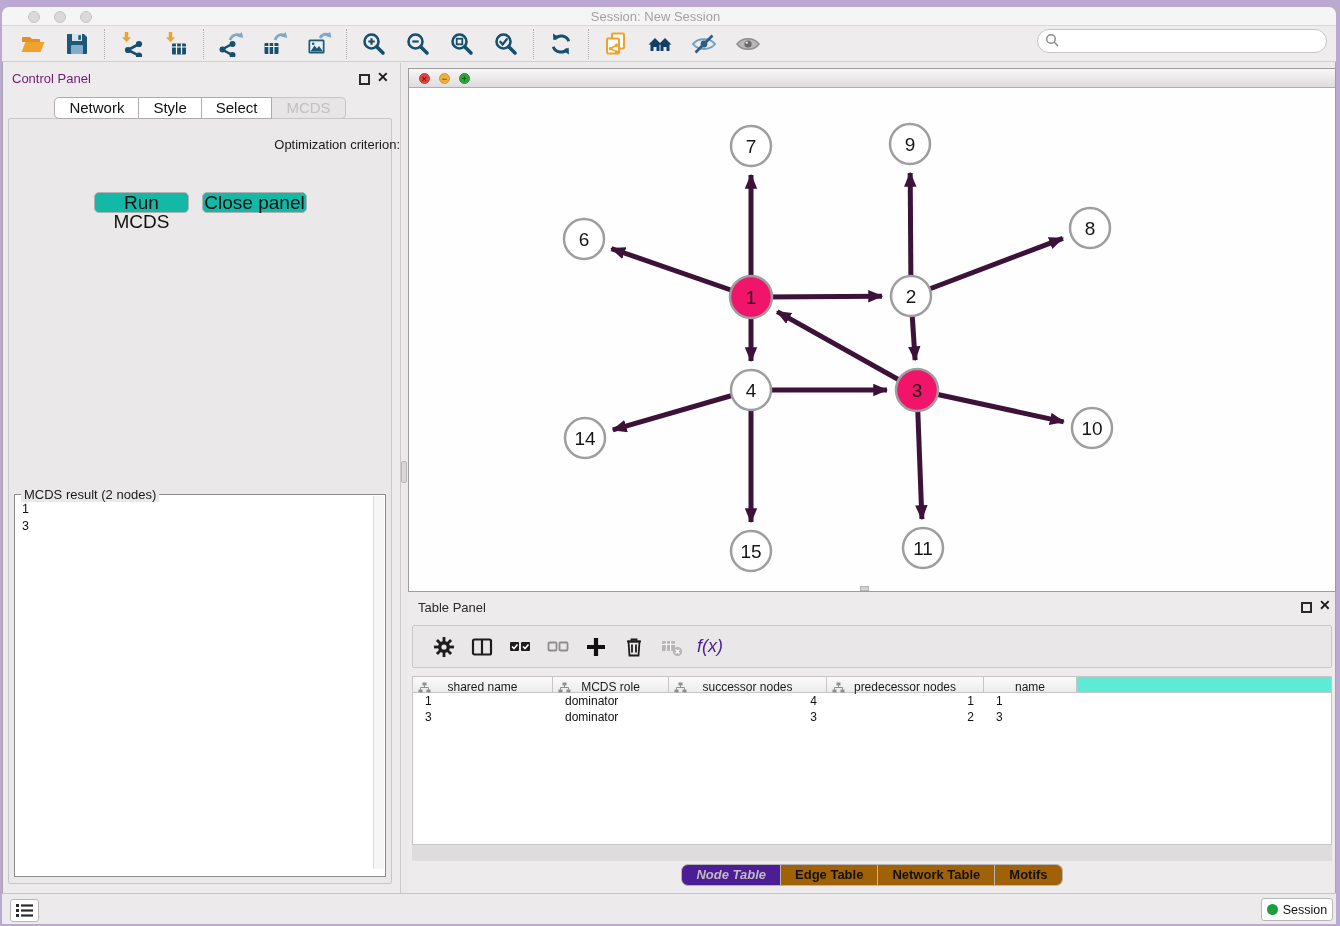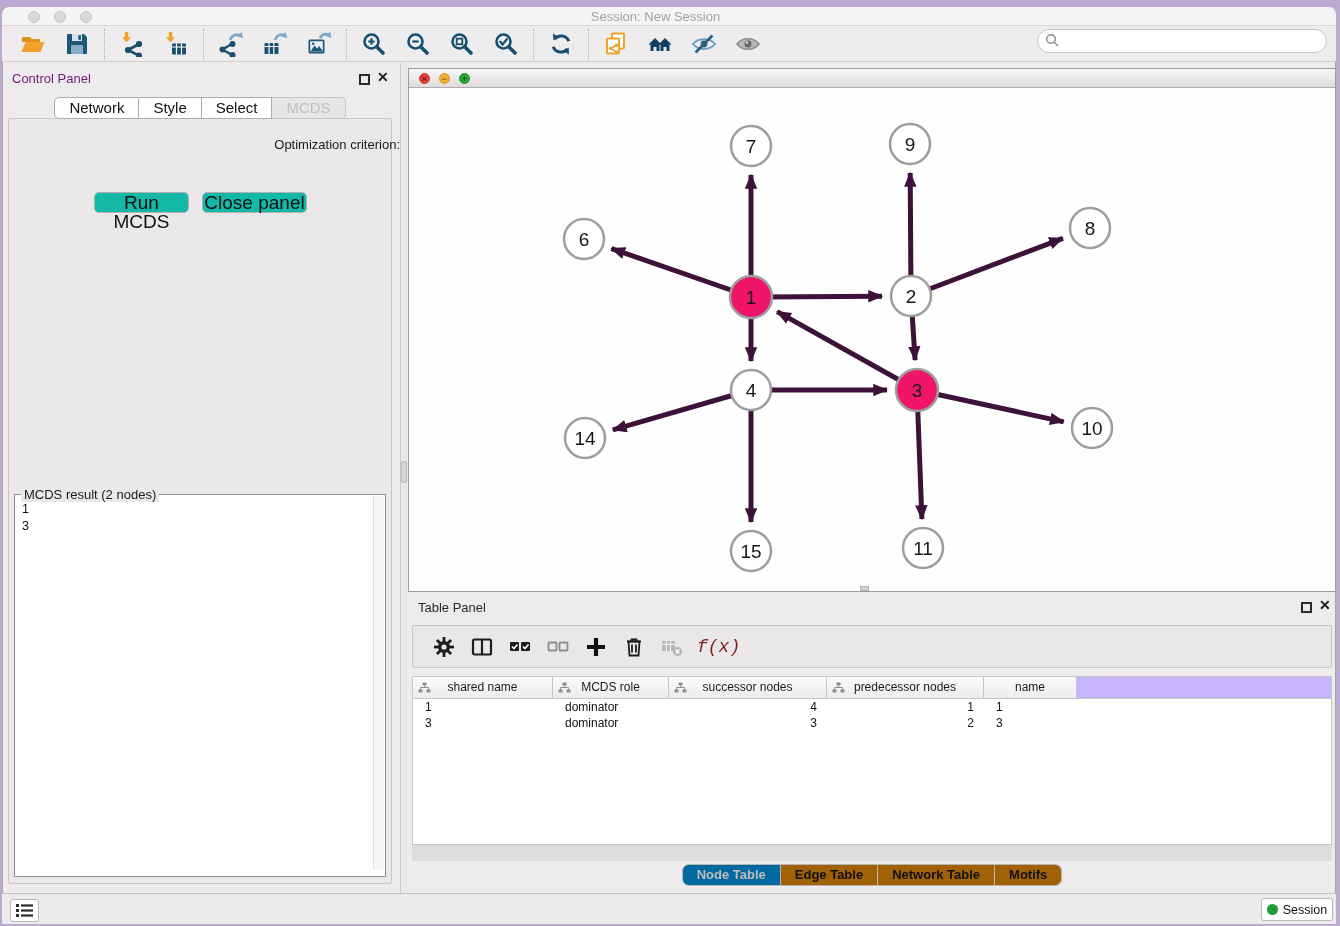--- a/index.html
+++ b/index.html
@@ -72,37 +72,37 @@
   #net-hsplit-handle { left:860px; top:586px; width:9px; height:5px; background:#D4D2D2; border:1px solid #B5B3B3; }
 
   
   #tp-title { left:418px; top:600px; font-size:13px; color:#2A2A2A; }
   #tp-float { left:1301px; top:602px; width:11px; height:11px; border:2px solid #2A2A2A; }
   #tp-close { left:1319px; top:597px; font-size:14px; font-weight:700; color:#1A1A1A; }
   #tp-toolbar { left:412px; top:625px; width:920px; height:43px; background:#E9E7E7;
                 border:1px solid #C9C7C7; border-radius:2px; display:flex; align-items:center;
                 padding-left:12px; }
   .tpbtn { width:24px; height:24px; margin:0 7px; display:flex; align-items:center; justify-content:center; }
-  #fx-label { font-family:Liberation Mono, monospace; font-style:italic; font-size:18px; color:#7f1d1d; margin-left:6px; }
+  #fx-label { font-family:Liberation Sans, sans-serif; font-style:italic; font-size:18px; color:#4c1d95; margin-left:6px; }
   #node-table { left:412px; top:676px; width:920px; height:169px; background:#FFFFFF; border:1px solid #C8C6C6; }
-  #node-table-header { display:flex; height:22px; border-bottom:1px solid #C8C6C6; background:#c4b5fd; }
+  #node-table-header { display:flex; height:16px; border-bottom:1px solid #C8C6C6; background:#5eead4; }
   .th { position:relative; background:linear-gradient(#FBFBFB,#ECECEC); border-right:1px solid #C8C6C6;
         font-size:12px; color:#1A1A1A; text-align:center; line-height:21px; }
   .th svg { position:absolute; left:5px; top:5px; }
   .tr { display:flex; height:16px; }
   .td { font-size:12px; color:#111; line-height:16px; padding-left:12px; }
   .td.num { text-align:right; padding-left:0; padding-right:10px; }
   .c0{width:140px} .c1{width:116px} .c2{width:158px} .c3{width:157px} .c4{width:93px}
   #tp-scrollband { left:412px; top:845px; width:920px; height:16px; background:#DEDCDC; }
   #tp-tabs { left:408px; top:864px; width:928px; display:flex; justify-content:center; }
   .seg { height:22px; line-height:20px; padding:0 14px; background:#a16207; border:1px solid #B7B5B5;
          border-left-width:0; font-size:13px; font-weight:600; color:#111; }
   .seg:first-child { border-left-width:1px; border-radius:7px 0 0 7px; }
   .seg:last-child { border-radius:0 7px 7px 0; }
-  .seg-active { background:#0369a1; color:#BEBCBC; }
+  .seg-active { background:#4c1d95; color:#BEBCBC;font-style:italic; }
 
   
   #statusbar { left:2px; top:893px; width:1334px; height:31px; background:#ECEAEA; border-top:1px solid #C6C4C4; }
   #list-btn { left:10px; top:899px; width:29px; height:23px; background:#FFFFFF; border:1px solid #B9B7B7;
               border-radius:3px; display:flex; align-items:center; justify-content:center; }
   #memory-btn { left:1261px; top:898px; width:72px; height:23px; background:#FFFFFF; border:1px solid #B9B7B7;
                 border-radius:3px; display:flex; align-items:center; justify-content:center; gap:5px;
                 font-size:12.5px; color:#111; }
   #memory-dot { width:11px; height:11px; border-radius:50%; background:#1D9E3D; }
 </style>

